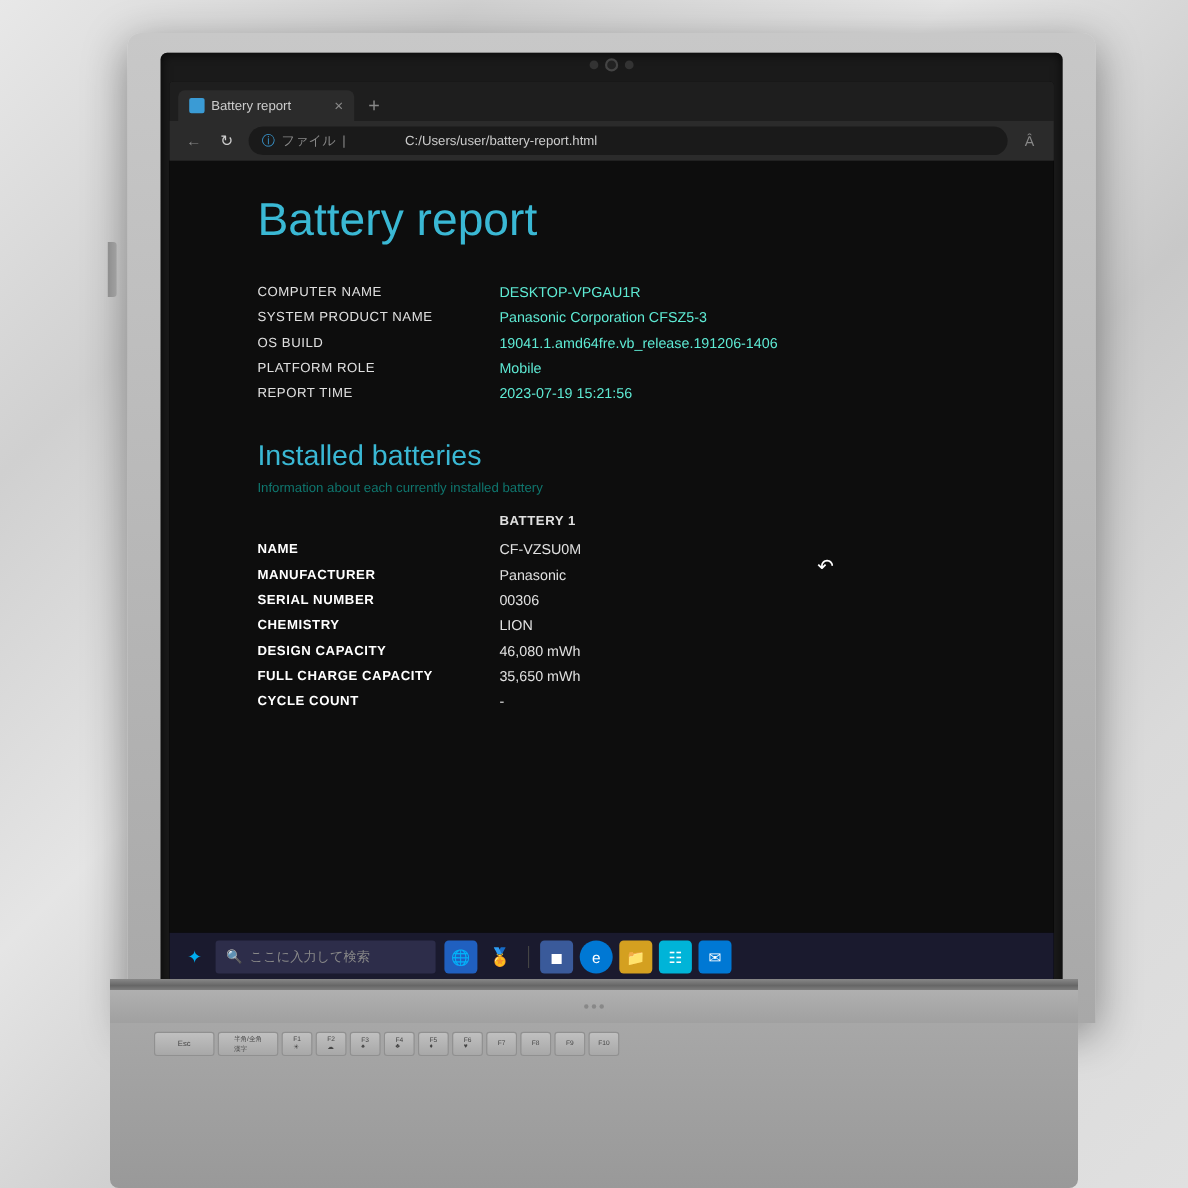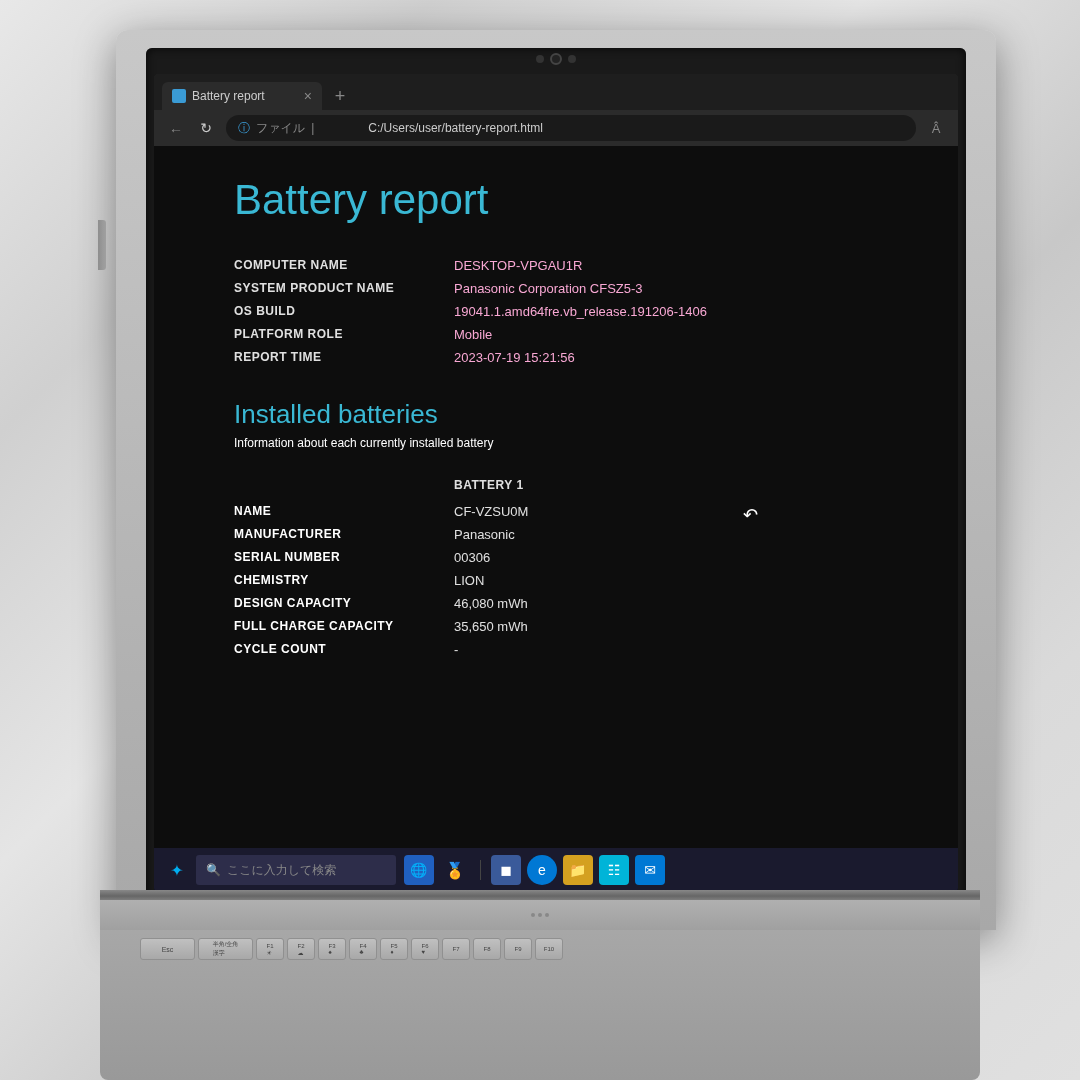--- a/index.html
+++ b/index.html
@@ -199,41 +199,41 @@
       margin-bottom: 30px;
     }
     .info-row {
       display: flex;
       padding: 4px 0;
     }
     .info-label {
       width: 220px;
       color: #e0e0e0;
       font-size: 12px;
-      font-weight: 700;
+      font-weight: 400;
       letter-spacing: 0.5px;
       text-transform: uppercase;
       flex-shrink: 0;
     }
     .info-value {
-      color: #f9a8d4;
+      color: #5eead4;
       font-size: 13px;
       font-weight: 400;
     }
 
     .section-title {
       font-size: 26px;
       color: #3ab8d4;
       font-weight: 300;
       margin-bottom: 6px;
     }
     .section-subtitle {
-      color: #ffffff;
-      font-size: 12px;
-      margin-bottom: 24px;
+      color: #0f766e;
+      font-size: 12px;
+      margin-bottom: 12px;
     }
 
     .battery-table {
       width: 100%;
     }
     .battery-header {
       display: flex;
       padding: 4px 0 8px 0;
     }
     .battery-header-label {

